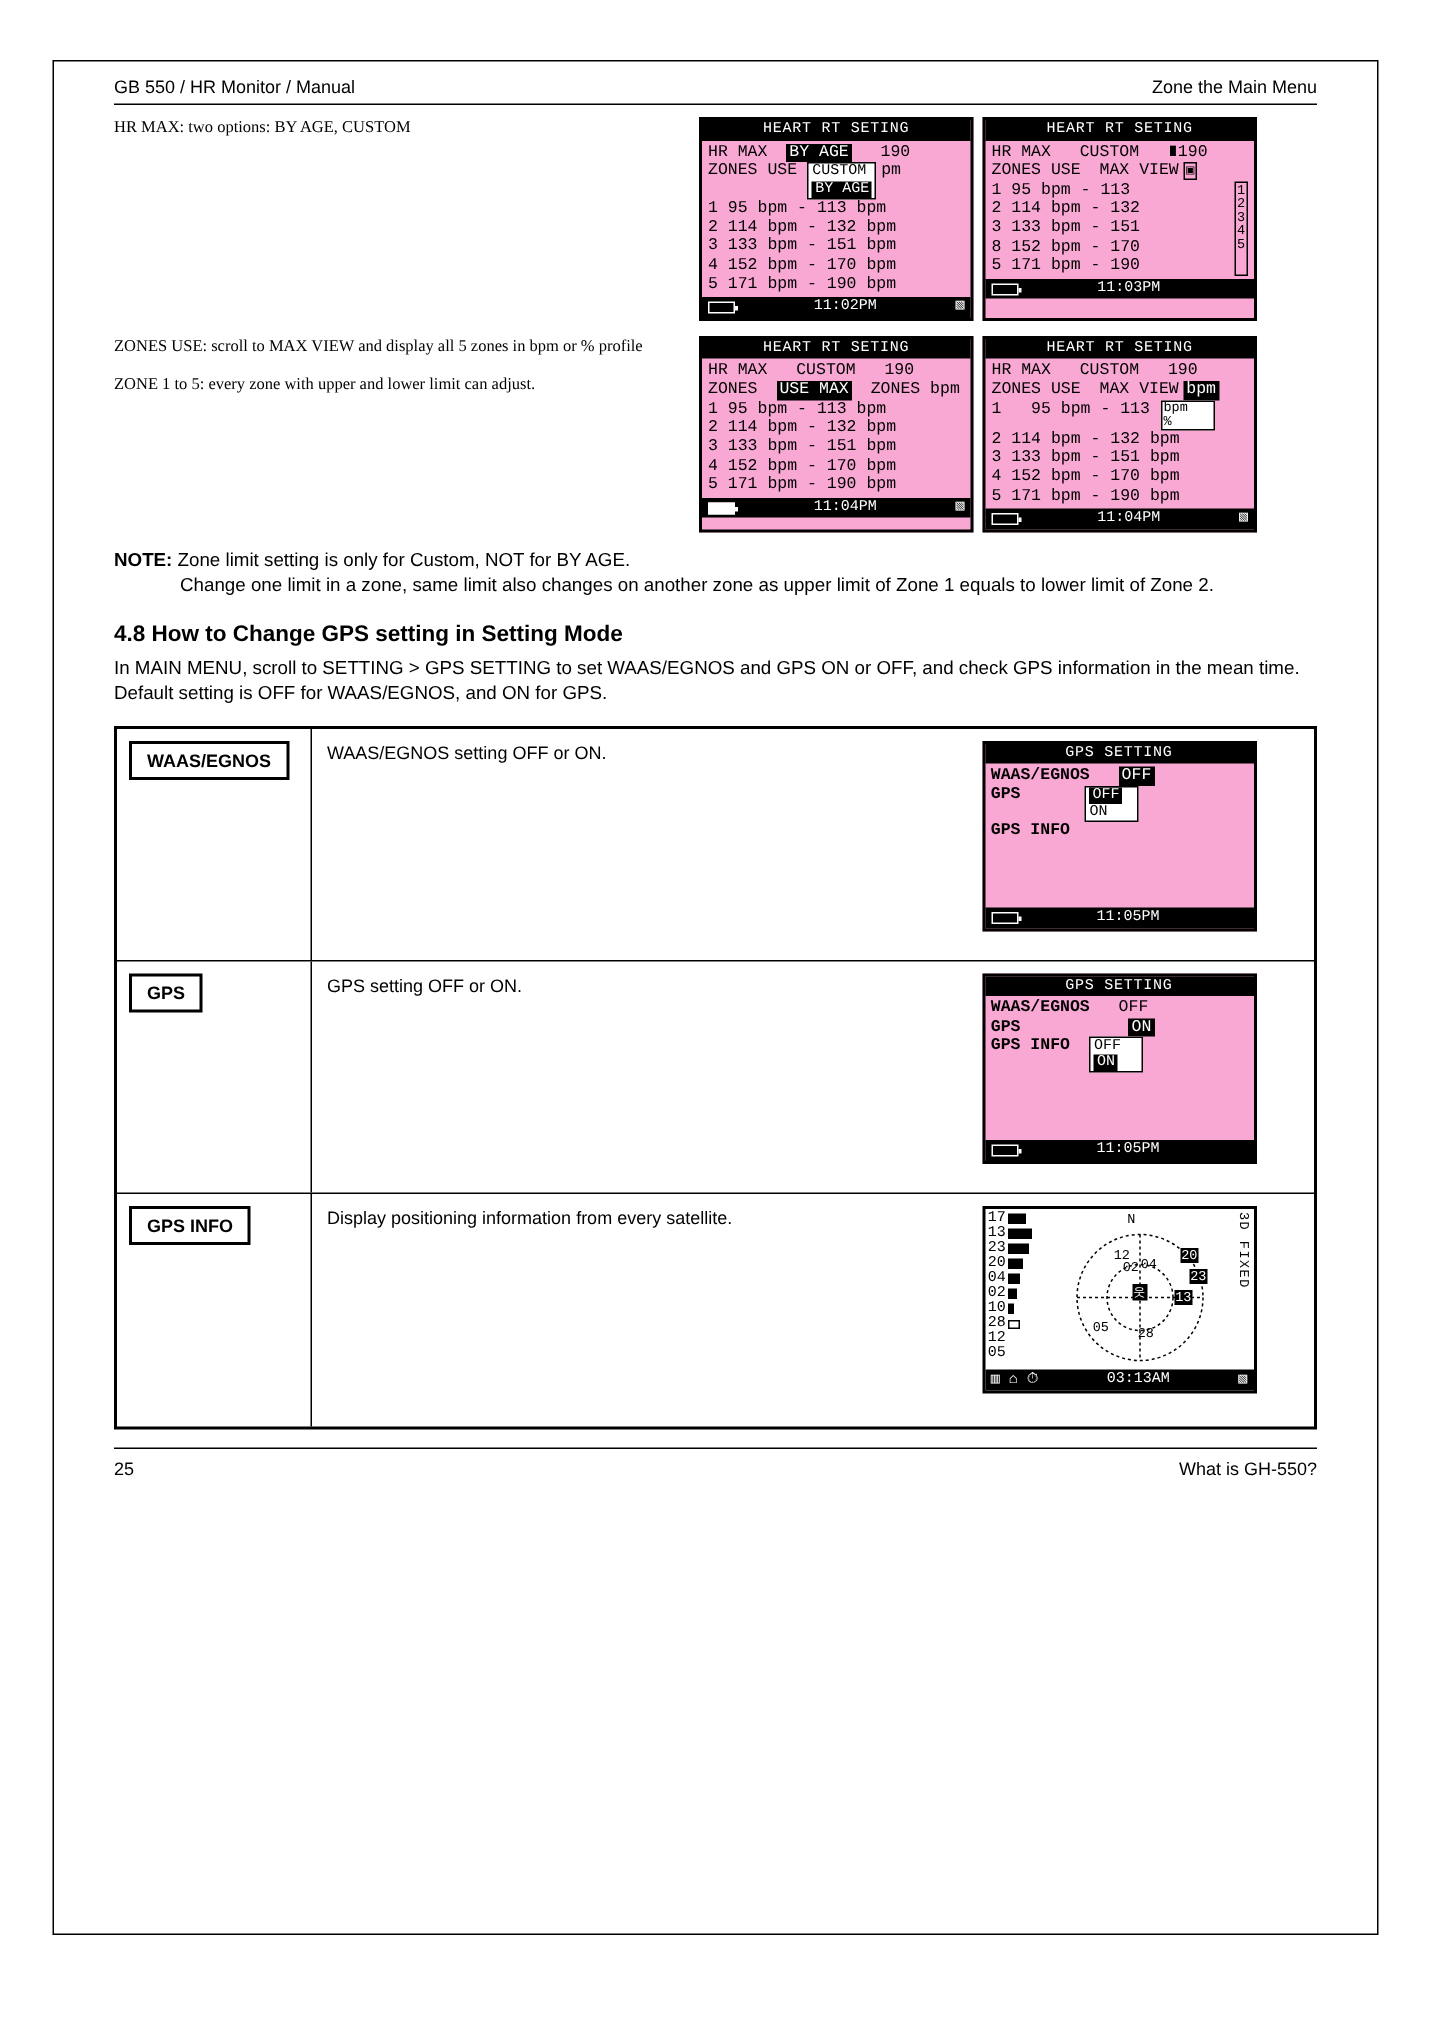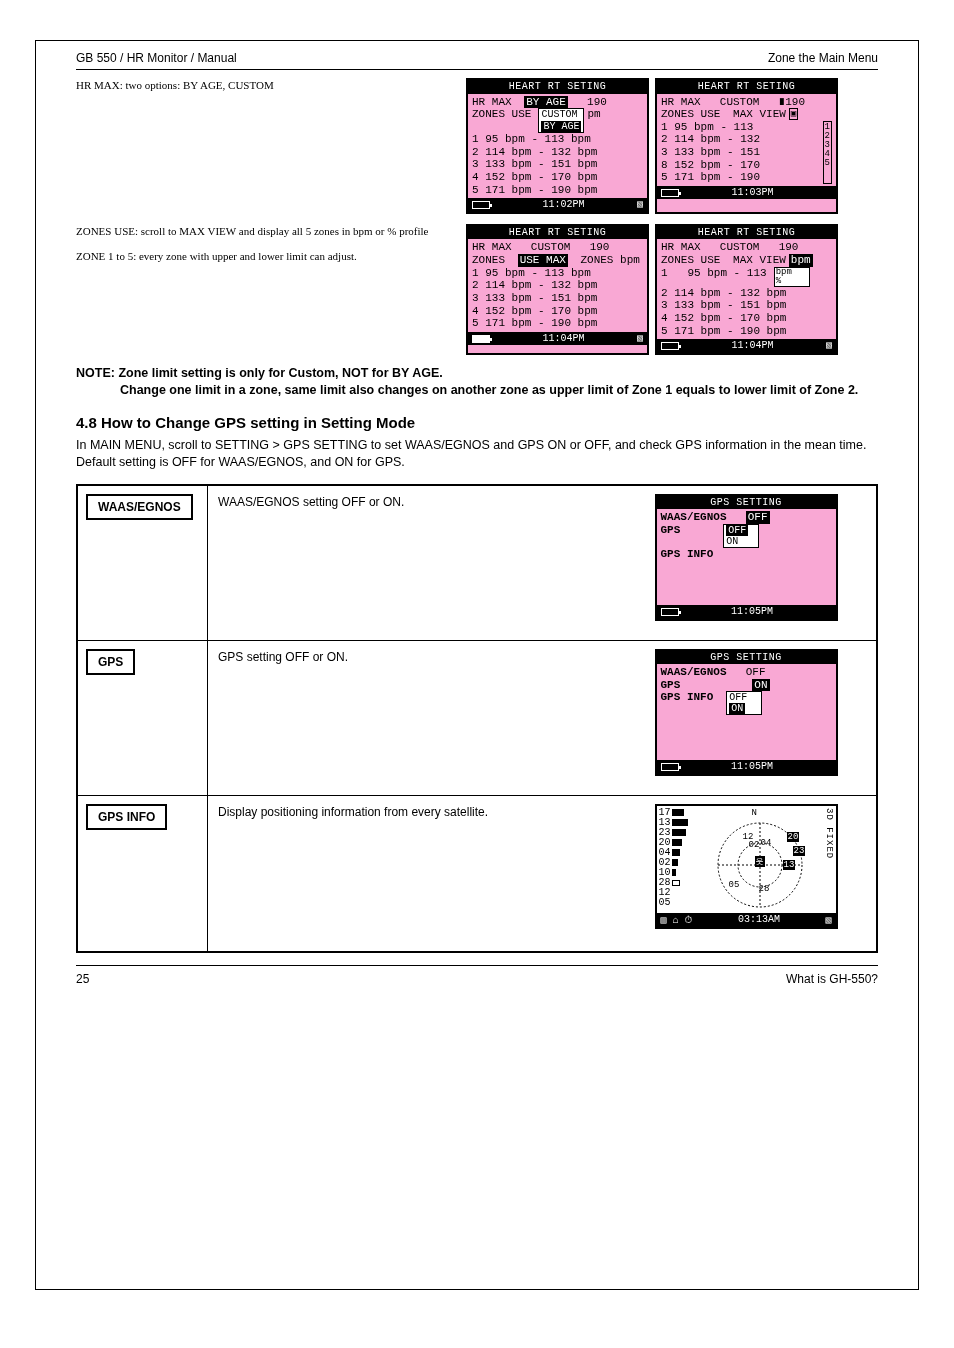--- a/index.html
+++ b/index.html
@@ -160,21 +160,21 @@
           </div>
           <div class="ftr">
               <span class="batt"></span>
               <span>11:04PM</span>
               <span>▧</span>
             </div>
         </div>
       </div>
     </div>
 
-    <div style="font-size:12.5px;line-height:1.4;margin:8px 0 14px 0;font-weight:bold;">
+    <div style="font-size:12.5px;line-height:1.4;margin:8px 0 14px 0;">
       <p><b>NOTE:</b> <span>Zone limit setting is only for Custom, NOT for BY AGE.</span></p>
       <p style="margin-left:44px;">Change one limit in a zone, same limit also changes on another zone as upper limit of Zone 1 equals to lower limit of Zone 2.</p>
     </div>
 
     <p style="font-size:15px;"><b>4.8 How to Change GPS setting in Setting Mode</b></p>
     <p style="font-size:12.5px;line-height:1.4;margin:6px 0;">In MAIN MENU, scroll to SETTING &gt; GPS SETTING to set WAAS/EGNOS and GPS ON or OFF, and check GPS information in the mean time. Default setting is OFF for WAAS/EGNOS, and ON for GPS.</p>
 
     <div class="table-block">
 
       <div class="trow">

